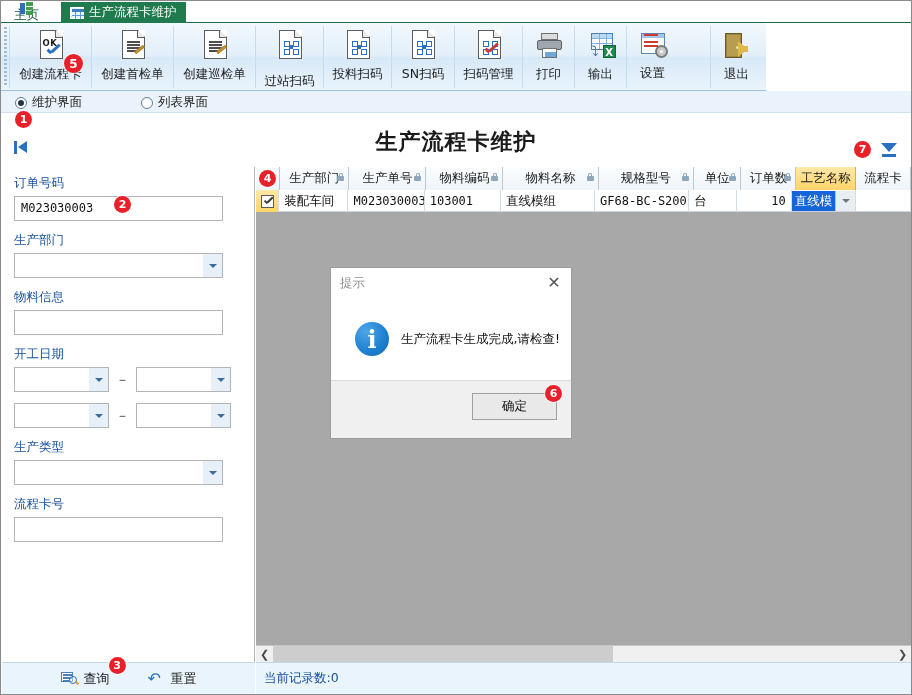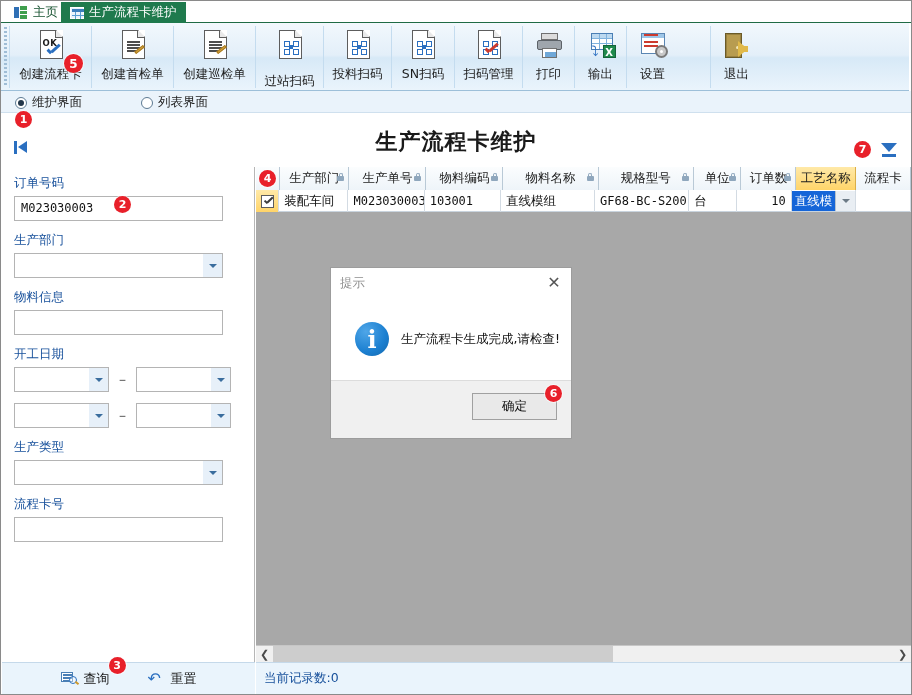--- a/index.html
+++ b/index.html
@@ -30,21 +30,21 @@
     box-sizing: border-box;
   }
   .tab {
     position: absolute; top:1px; height:21px;
     display: flex; align-items: center; gap:5px;
     padding: 0 9px;
     box-sizing: border-box;
     font-size: 12.5px;
     cursor: default;
   }
-  .tab.home { left: 4px; color:#15512f; }
+  .tab.home { left: 4px; color:#15512f;flex-direction:column; }
   .tab.active {
     left: 60px;
     background: #1f7a4d;
     color: #ffffff;
   }
   .tab-ico { width:14px; height:13px; display:inline-block; position:relative; }
 
   
   .ico-home { }
   .ico-home i { position:absolute; display:block; }
@@ -57,21 +57,21 @@
     width:14px;height:12px;background:#eaf3fb;border:1px solid #ffffff;box-sizing:border-box;
   }
   .ico-grid i{position:absolute;background:#5a9fd4;display:block;}
   .ico-grid .r1{left:1px;top:1px;width:12px;height:3px;background:#3c7fbd;}
   .ico-grid .c1{left:4px;top:4px;width:1px;height:7px;}
   .ico-grid .c2{left:9px;top:4px;width:1px;height:7px;}
   .ico-grid .h1{left:1px;top:7px;width:12px;height:1px;}
 
   
   .ribbon {
-    position: absolute; left:0; top:22px; width:908px; height:68px;
+    position: absolute; left:0; top:22px; width:765px; height:68px;
     background: linear-gradient(to bottom,#f2f8fd 0%, #e3eff9 48%, #d7e9f7 52%, #eaf4fc 100%);
     border-bottom: 1px solid #9dbfd9;
     box-sizing: border-box;
   }
   .ribbon-dots {
     position:absolute; left:3px; top:4px; width:3px; height:60px;
     background-image: repeating-linear-gradient(to bottom,#9fbdd6 0px,#9fbdd6 2px,transparent 2px,transparent 4px);
   }
   .rbtn {
     position:absolute; top:3px; height:62px;
@@ -592,21 +592,21 @@
             <i class="r2"></i>
             <i class="v1"></i>
             <i class="v2"></i>
           </span>
         <span class="xarrow">⤵</span>
         <span class="xls">X</span>
       </span>
       <span class="lab">输出</span>
     </div>
 
-    <div class="rbtn" style="left:625px;width:52px;">
+    <div class="rbtn" style="left:625px;width:52px;font-family:Liberation Mono, monospace;">
       <span class="glyph">
         <span class="setwin">
             <span class="tb"></span>
             <i></i>
             <i></i>
             <i></i>
           </span>
         <span class="gear"></span>
       </span>
       <span class="lab">设置</span>

